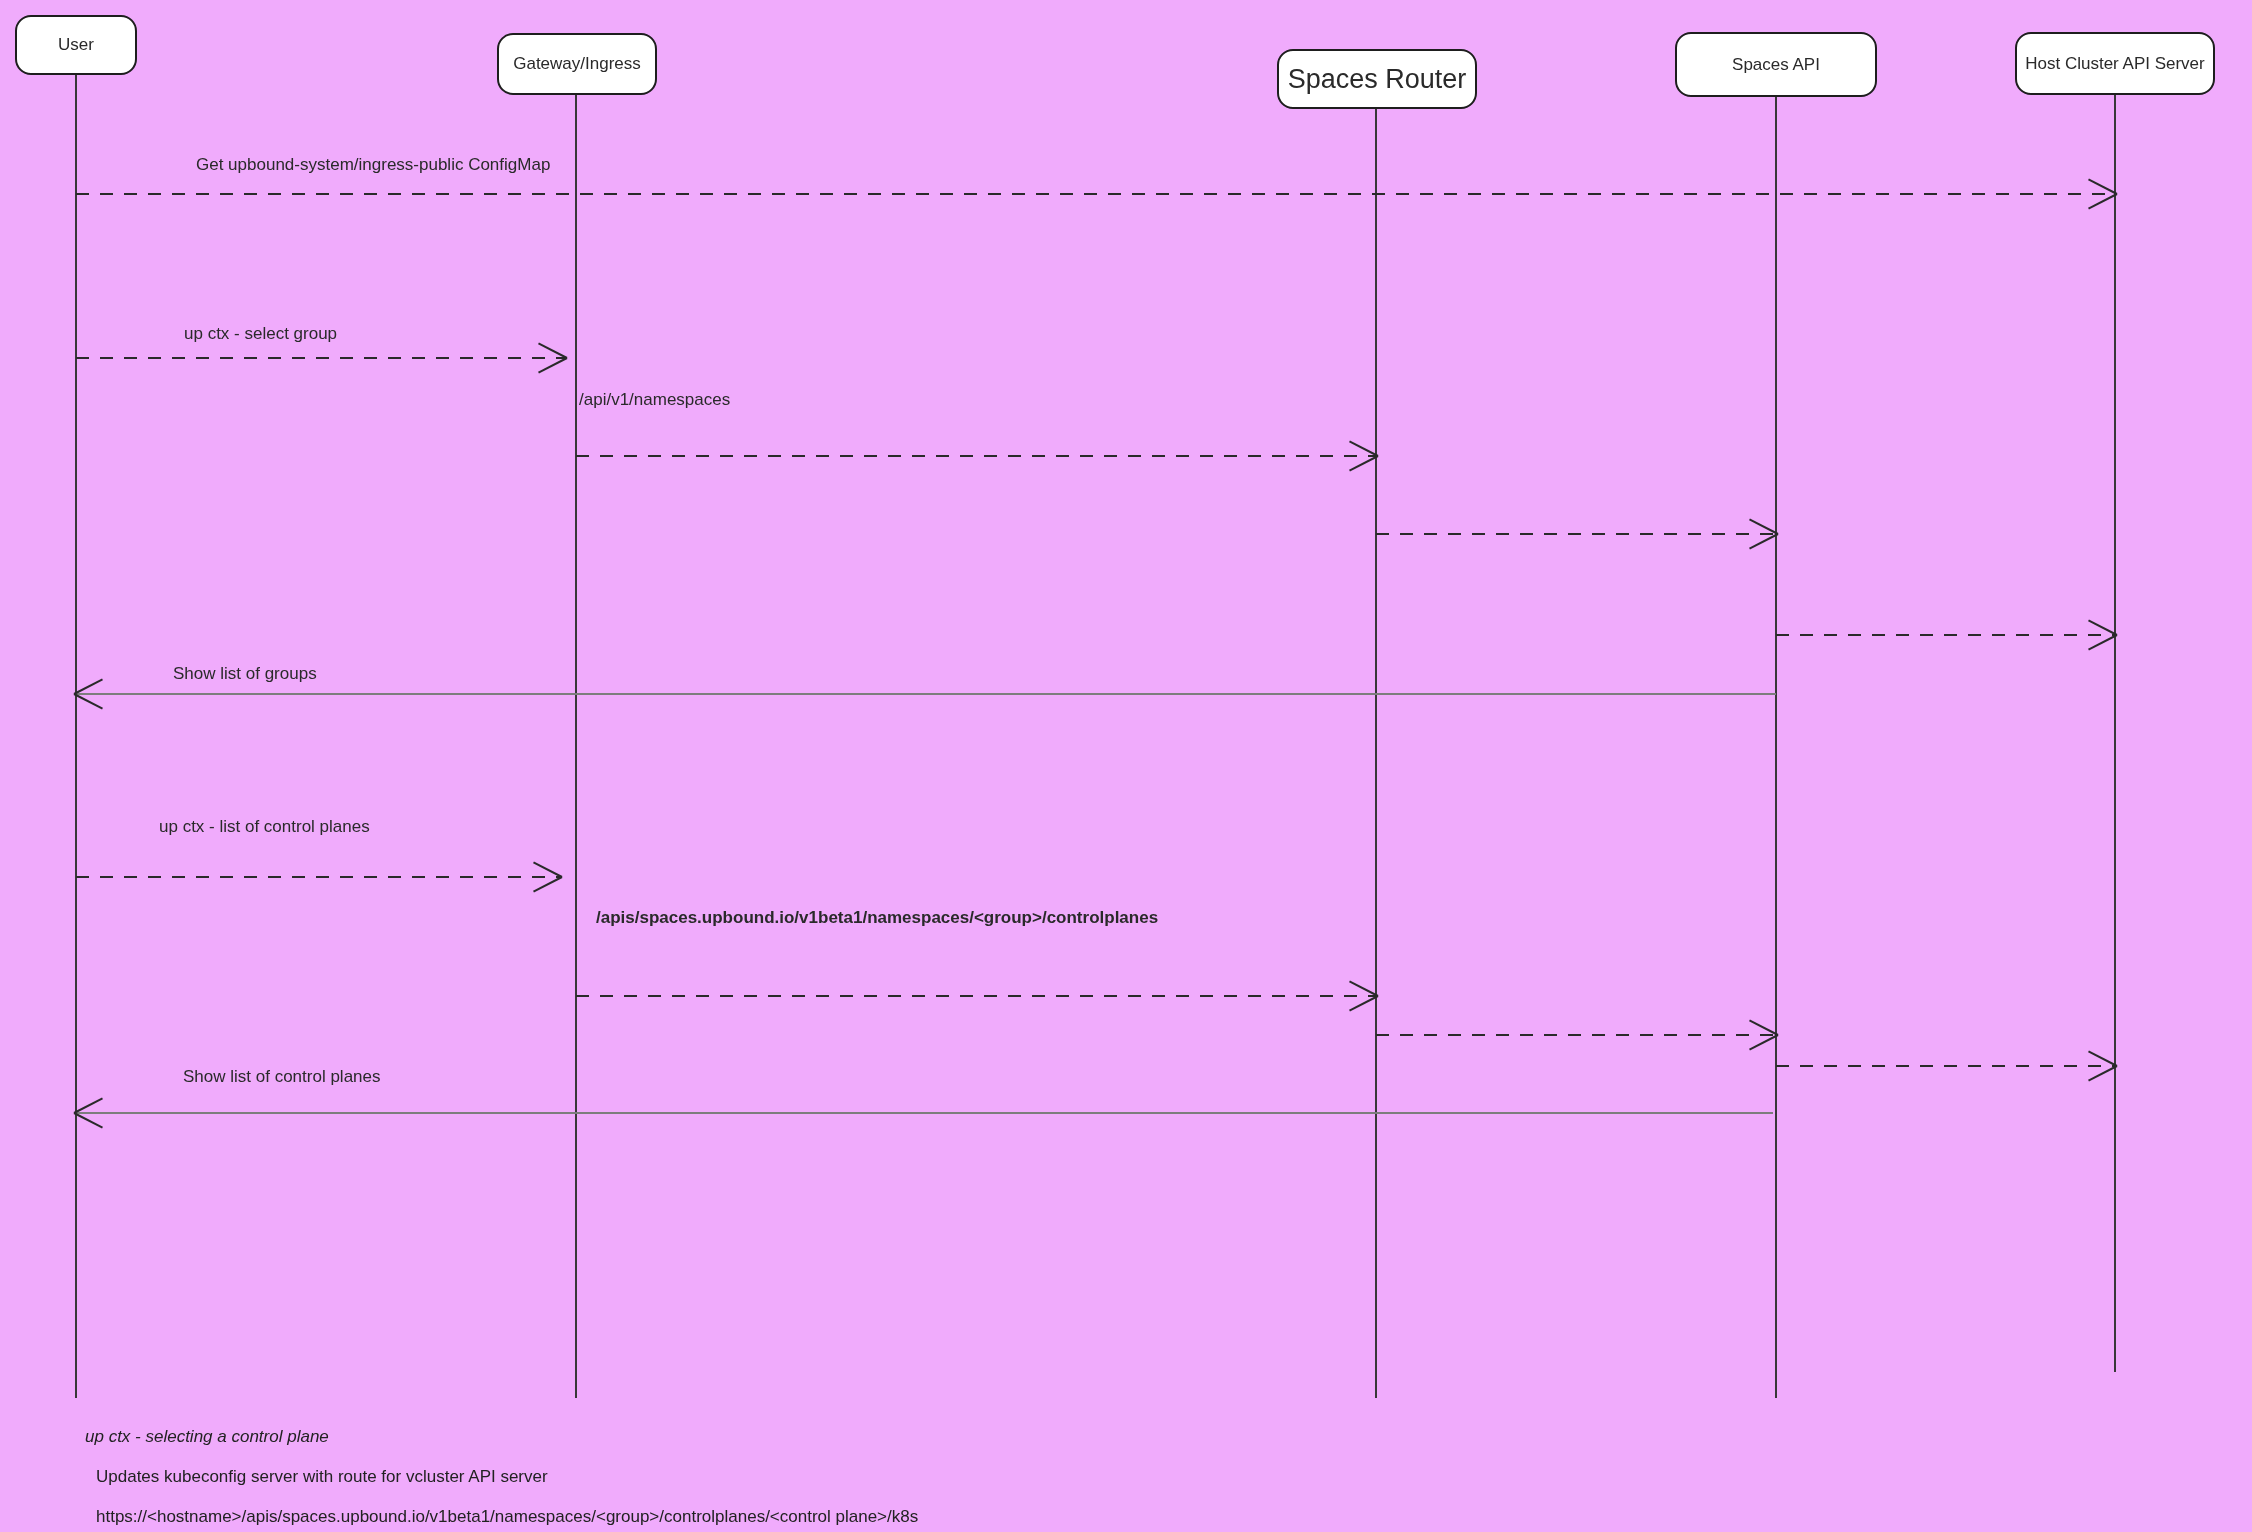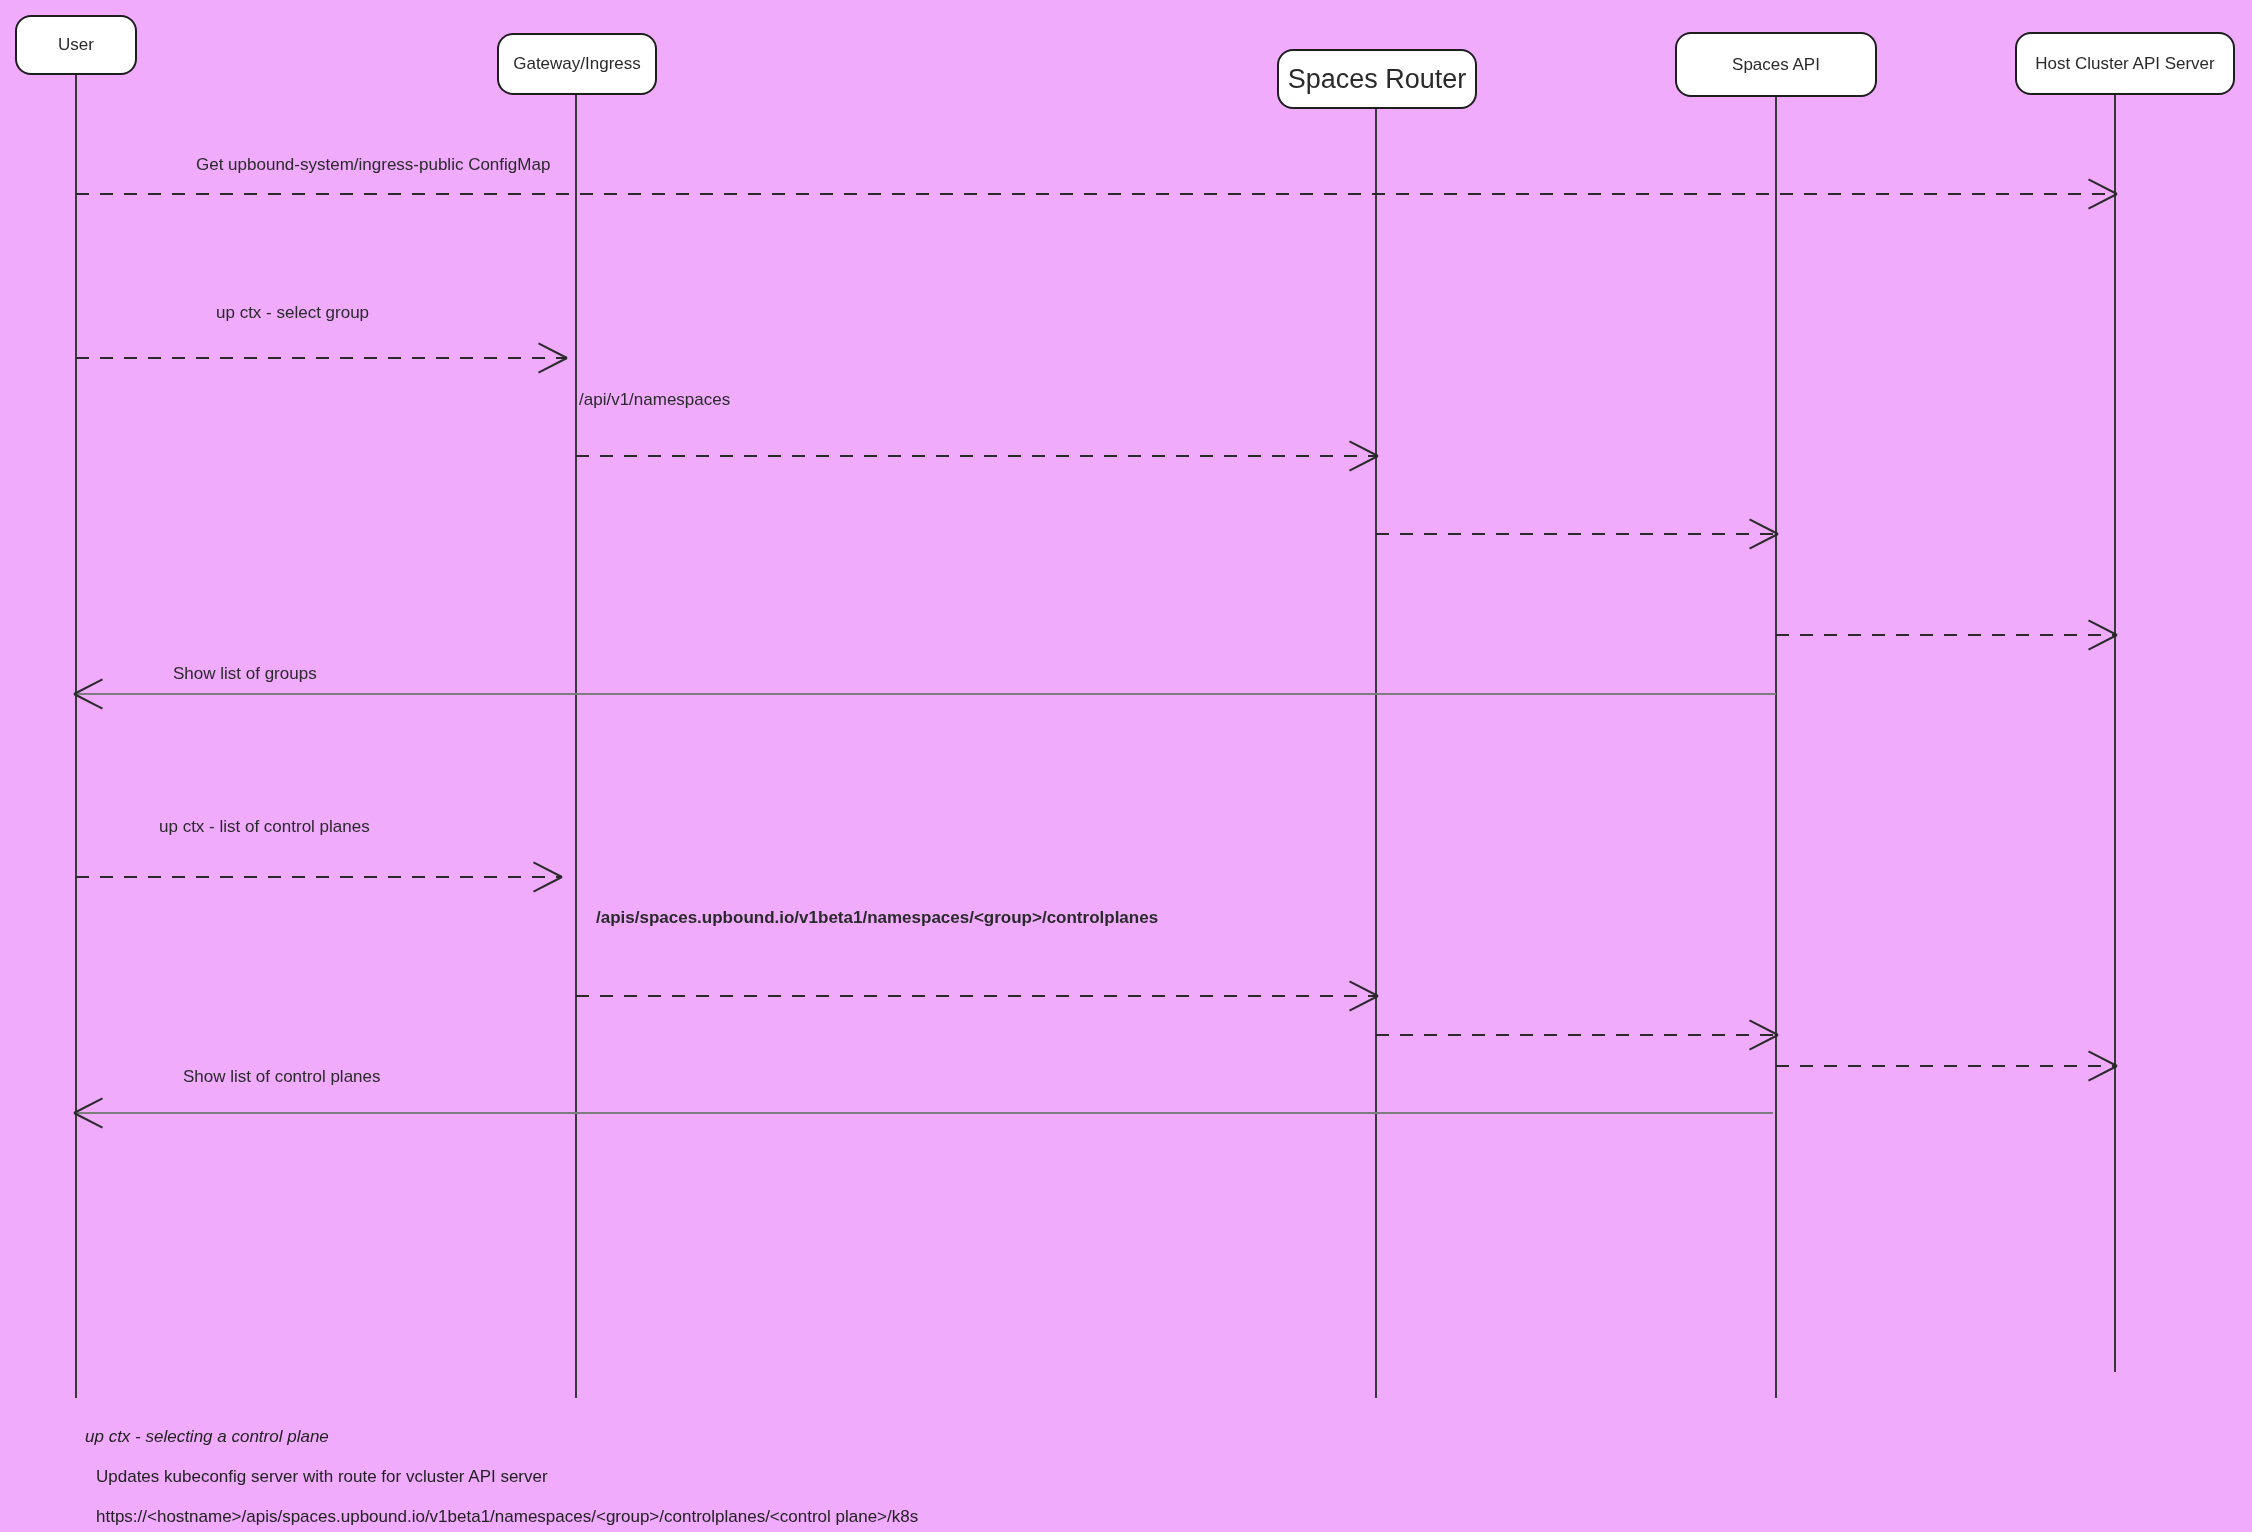--- a/index.html
+++ b/index.html
@@ -97,31 +97,31 @@
   </div>
   <div class="actor-box" style="left:497px; top:33px; width:160px; height:62px;">
     <span>Gateway/Ingress</span>
   </div>
   <div class="actor-box big" style="left:1277px; top:33px; width:200px; height:60px;margin-top:16px;">
     <span>Spaces Router</span>
   </div>
   <div class="actor-box" style="left:1675px; top:32px; width:202px; height:65px;">
     <span>Spaces API</span>
   </div>
-  <div class="actor-box" style="left:2015px; top:32px; width:220px; height:63px;">
+  <div class="actor-box" style="left:2015px; top:32px; width:200px; height:63px;">
     <span>Host Cluster API Server</span>
   </div>
 
   <div class="msg-label" style="left:196px; top:155px;text-align:center;">Get upbound-system/ingress-public ConfigMap</div>
   <div class="arrow dashed" style="left:76px; top:193px; width:2039px;">
     <span class="head right"></span>
   </div>
 
 
-  <div class="msg-label" style="left:184px; top:303px;margin-left:32px;">up ctx - select group</div>
+  <div class="msg-label" style="left:184px; top:324px;">up ctx - select group</div>
   <div class="arrow dashed" style="left:76px; top:357px; width:489px;">
     <span class="head right"></span>
   </div>
 
   <div class="msg-label" style="left:579px; top:390px;text-align:center;">/api/v1/namespaces</div>
   <div class="arrow dashed" style="left:576px; top:455px; width:800px;">
     <span class="head right"></span>
   </div>
 
   <div class="arrow dashed" style="left:1376px; top:533px; width:400px;">

